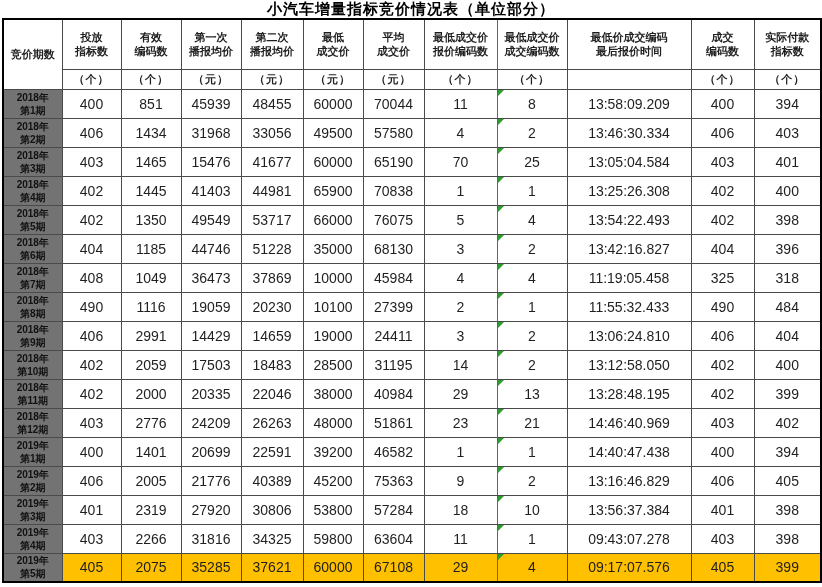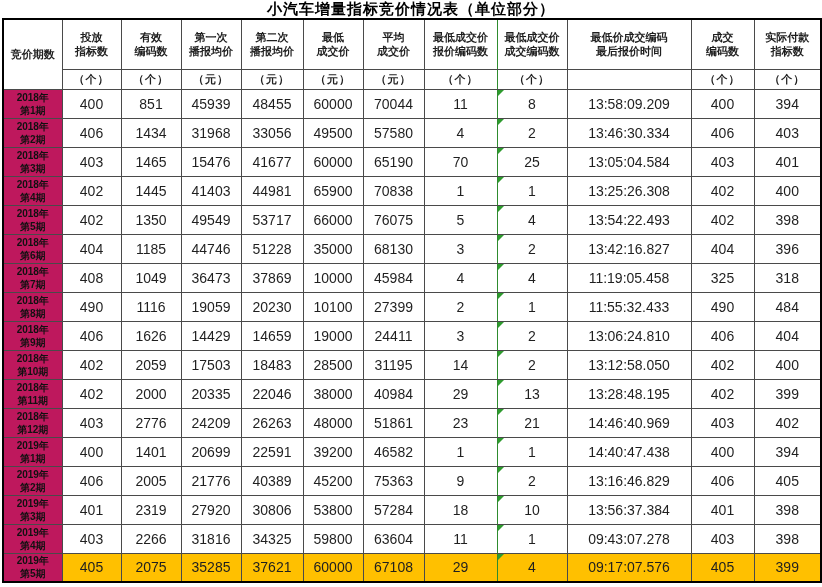--- a/index.html
+++ b/index.html
@@ -51,21 +51,21 @@
     margin-top: 12px;
   }
   tr.head-units th { font-size: 11px; letter-spacing: 1px; }
   tbody tr { height: 29px; }
   tbody td { font-size: 14px; color: #262626; }
   th.period {
     font-weight: bold;
     font-size: 10px;
     line-height: 1.3;
     white-space: pre-line;
-    background: #be185d;
+    background: #737373;
     color: #111111;
   }
   
   tr.hl td { background: #ffc000; }
   
   tr.head-main th:nth-child(8),
   tr.head-units th:nth-child(7),
   tbody tr td:nth-child(8) { border-right-color: #2e8b2e; }
   tr.head-main th:nth-child(9),
   tr.head-units th:nth-child(8),
@@ -282,21 +282,21 @@
           <td>2</td>
           <td>1</td>
           <td>11:55:32.433</td>
           <td>490</td>
           <td>484</td>
         </tr>
         <tr>
           <th class="period">2018年
 第9期</th>
           <td>406</td>
-          <td>1626</td>
+          <td>2991</td>
           <td>14429</td>
           <td>14659</td>
           <td>19000</td>
           <td>24411</td>
           <td>3</td>
           <td>2</td>
           <td>13:06:24.810</td>
           <td>406</td>
           <td>404</td>
         </tr>

